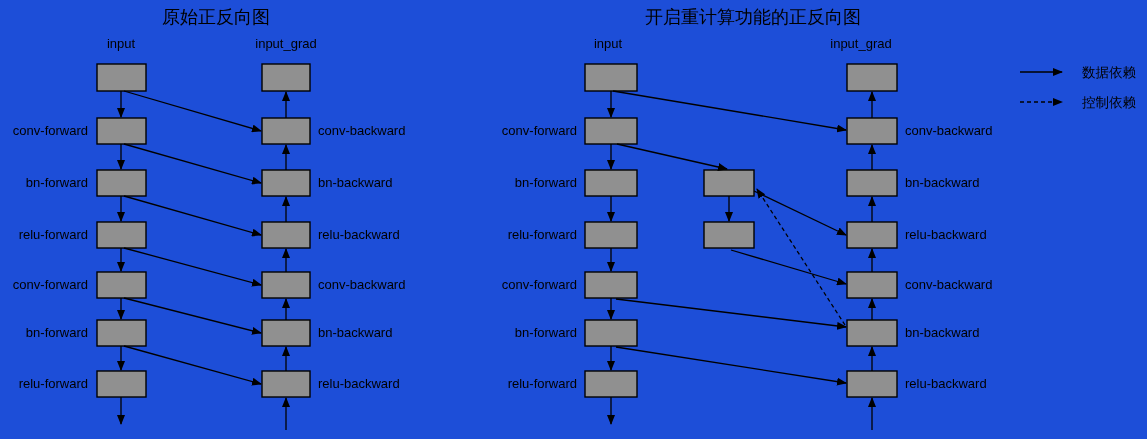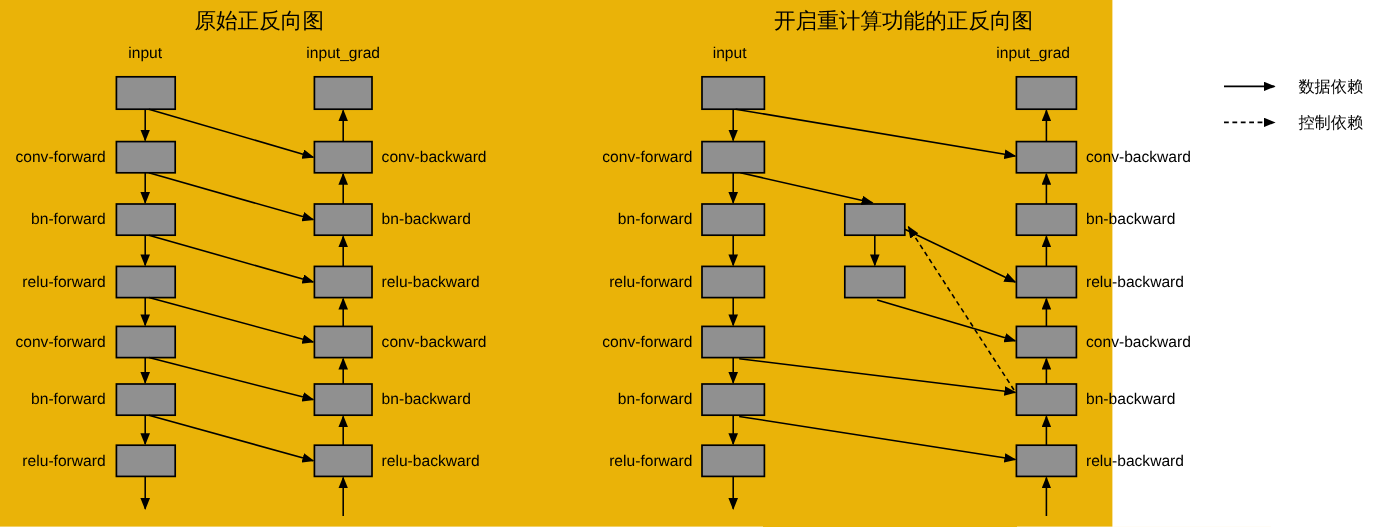--- a/index.html
+++ b/index.html
@@ -1,16 +1,16 @@
 <!DOCTYPE html>
 <html><head>
 <meta charset="utf-8">
 <style>
   html,body{margin:0;padding:0;background:#ffffff;}
-  .canvas-wrap{width:927px;height:439px;position:relative;background:#eab308;}
+  .canvas-wrap{width:1147px;height:439px;position:relative;background:#1d4ed8;}
   svg text{font-family:"Liberation Sans",sans-serif;fill:#000000;}
   .diagram-title{font-size:18px;}
   .col-header{font-size:13px;}
   .row-label{font-size:13px;}
   .legend-label{font-size:13.5px;}
   .box{stroke:#000000;stroke-width:1.4;}
   .arrow{stroke:#000000;stroke-width:1.3;fill:none;}
   .arrow.dashed{stroke-dasharray:4 3;}
 </style>
 </head>

